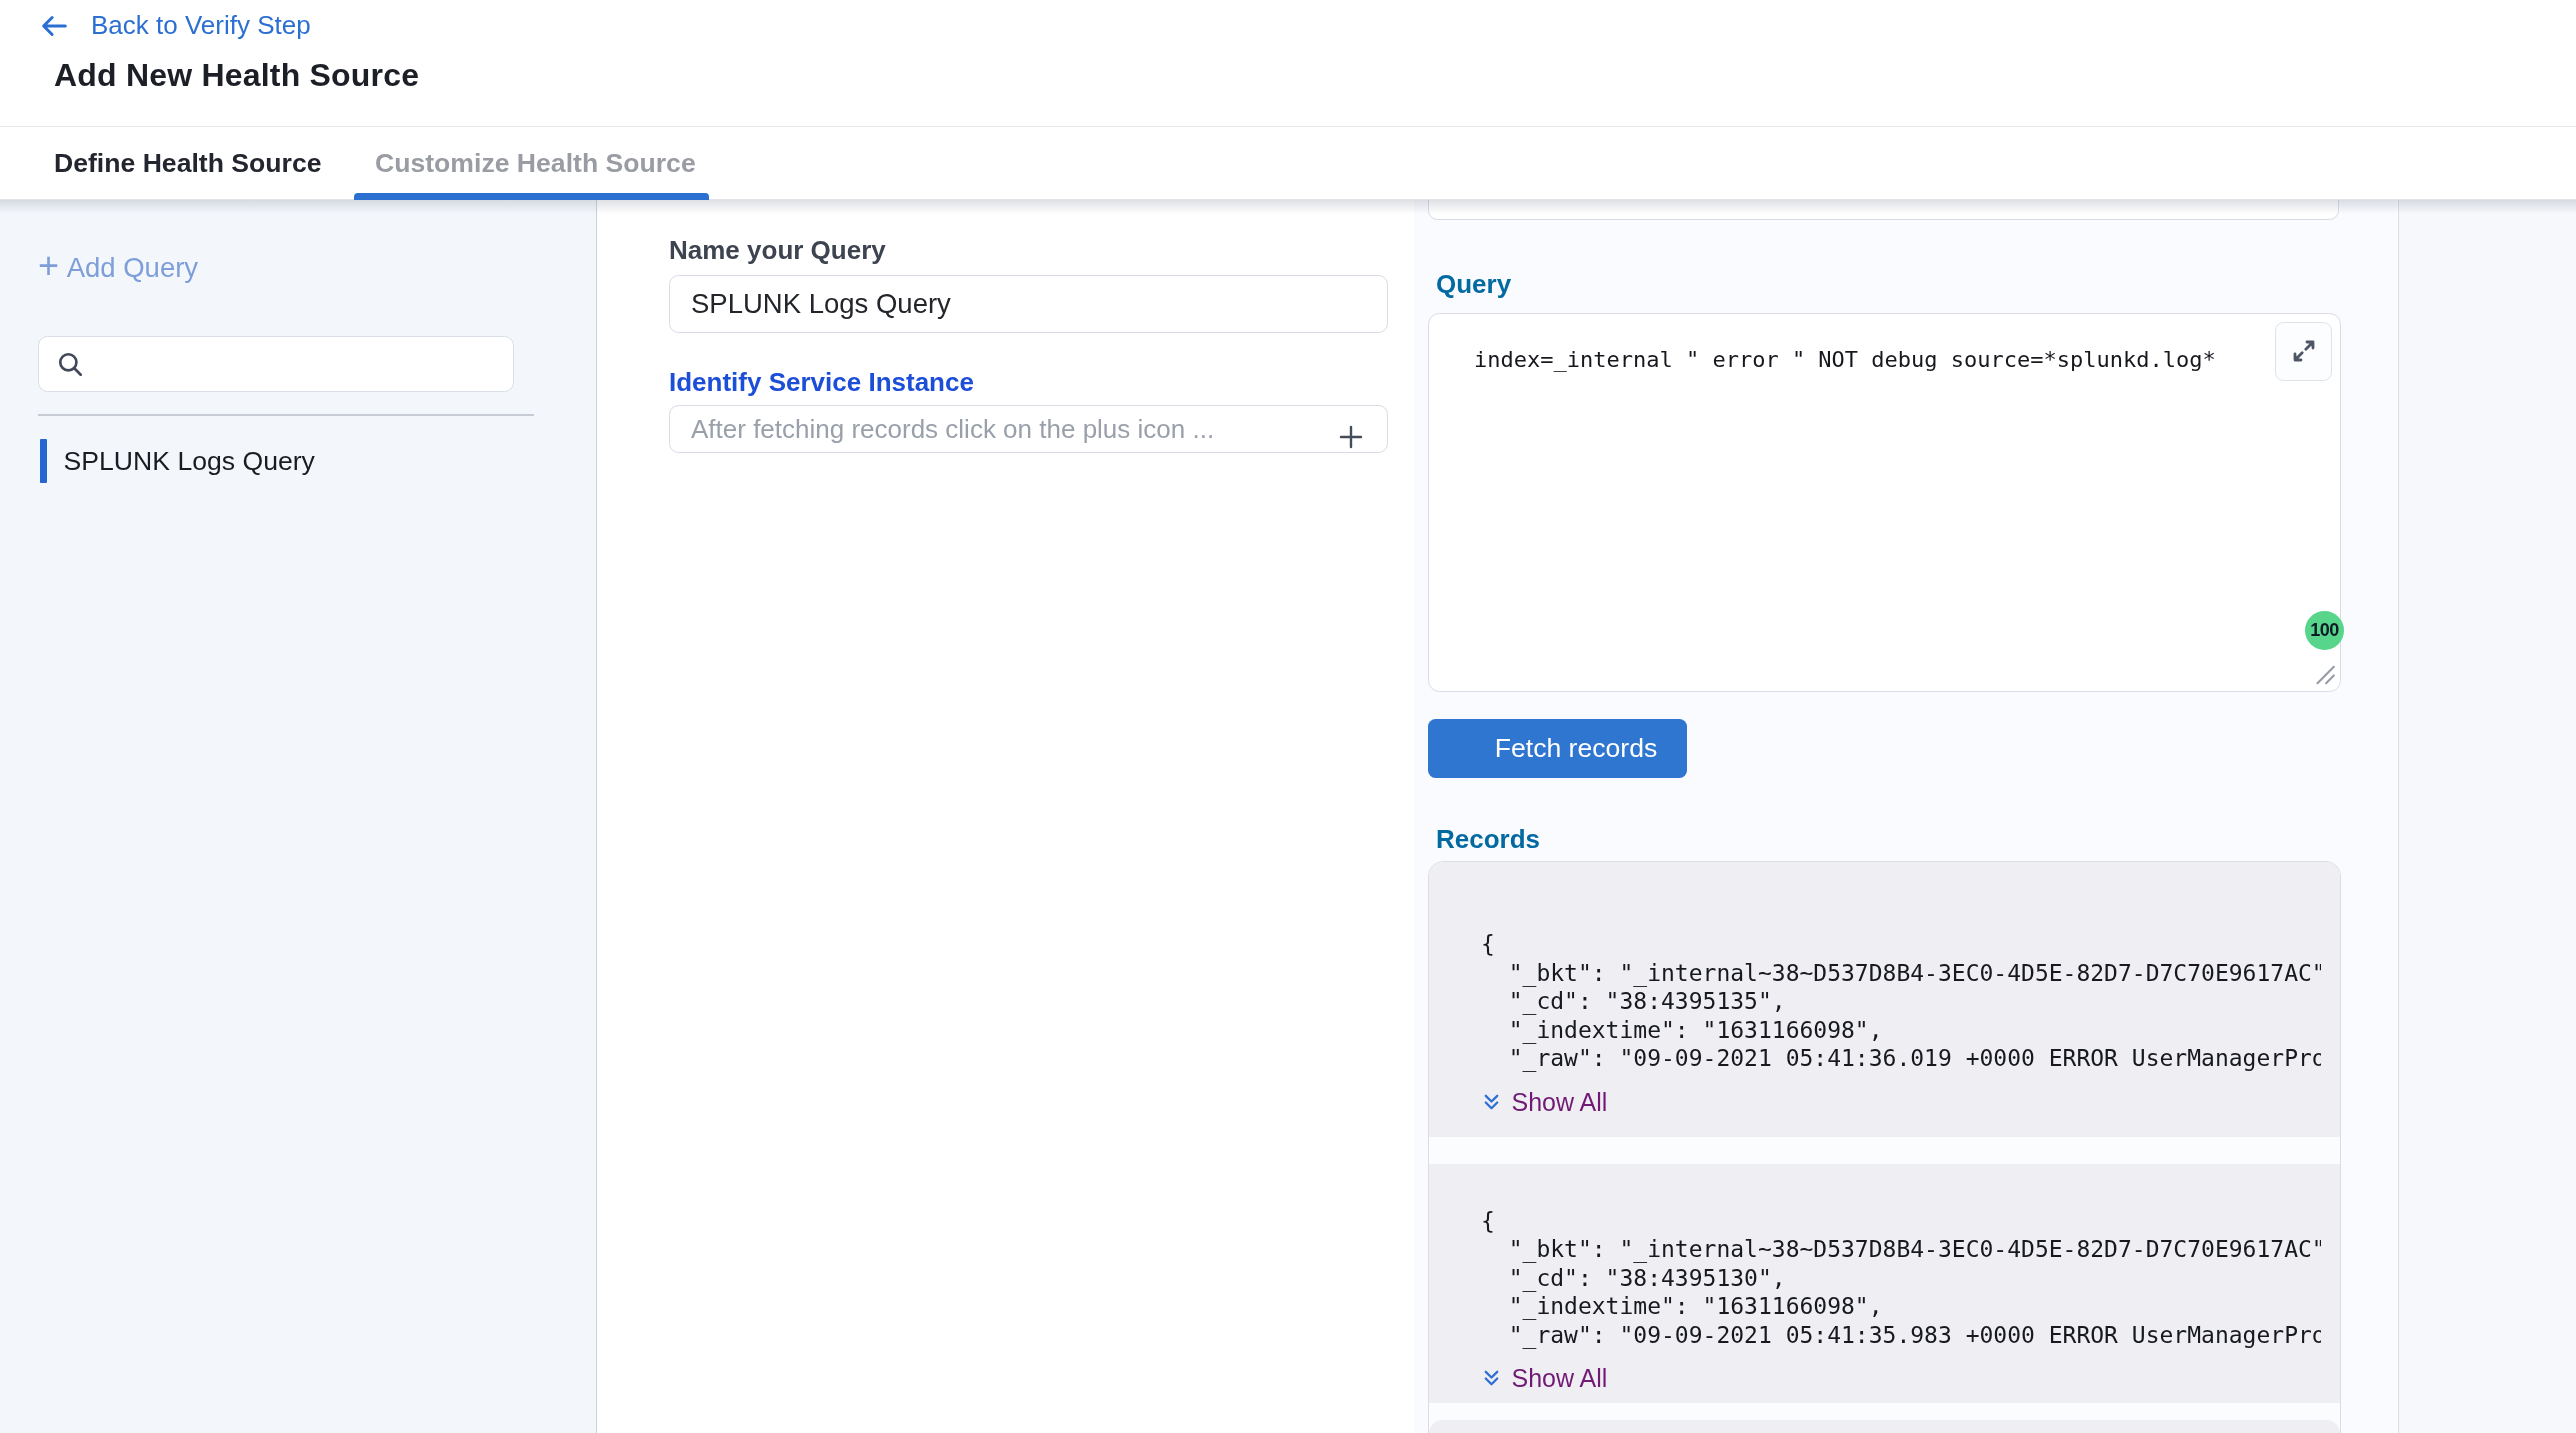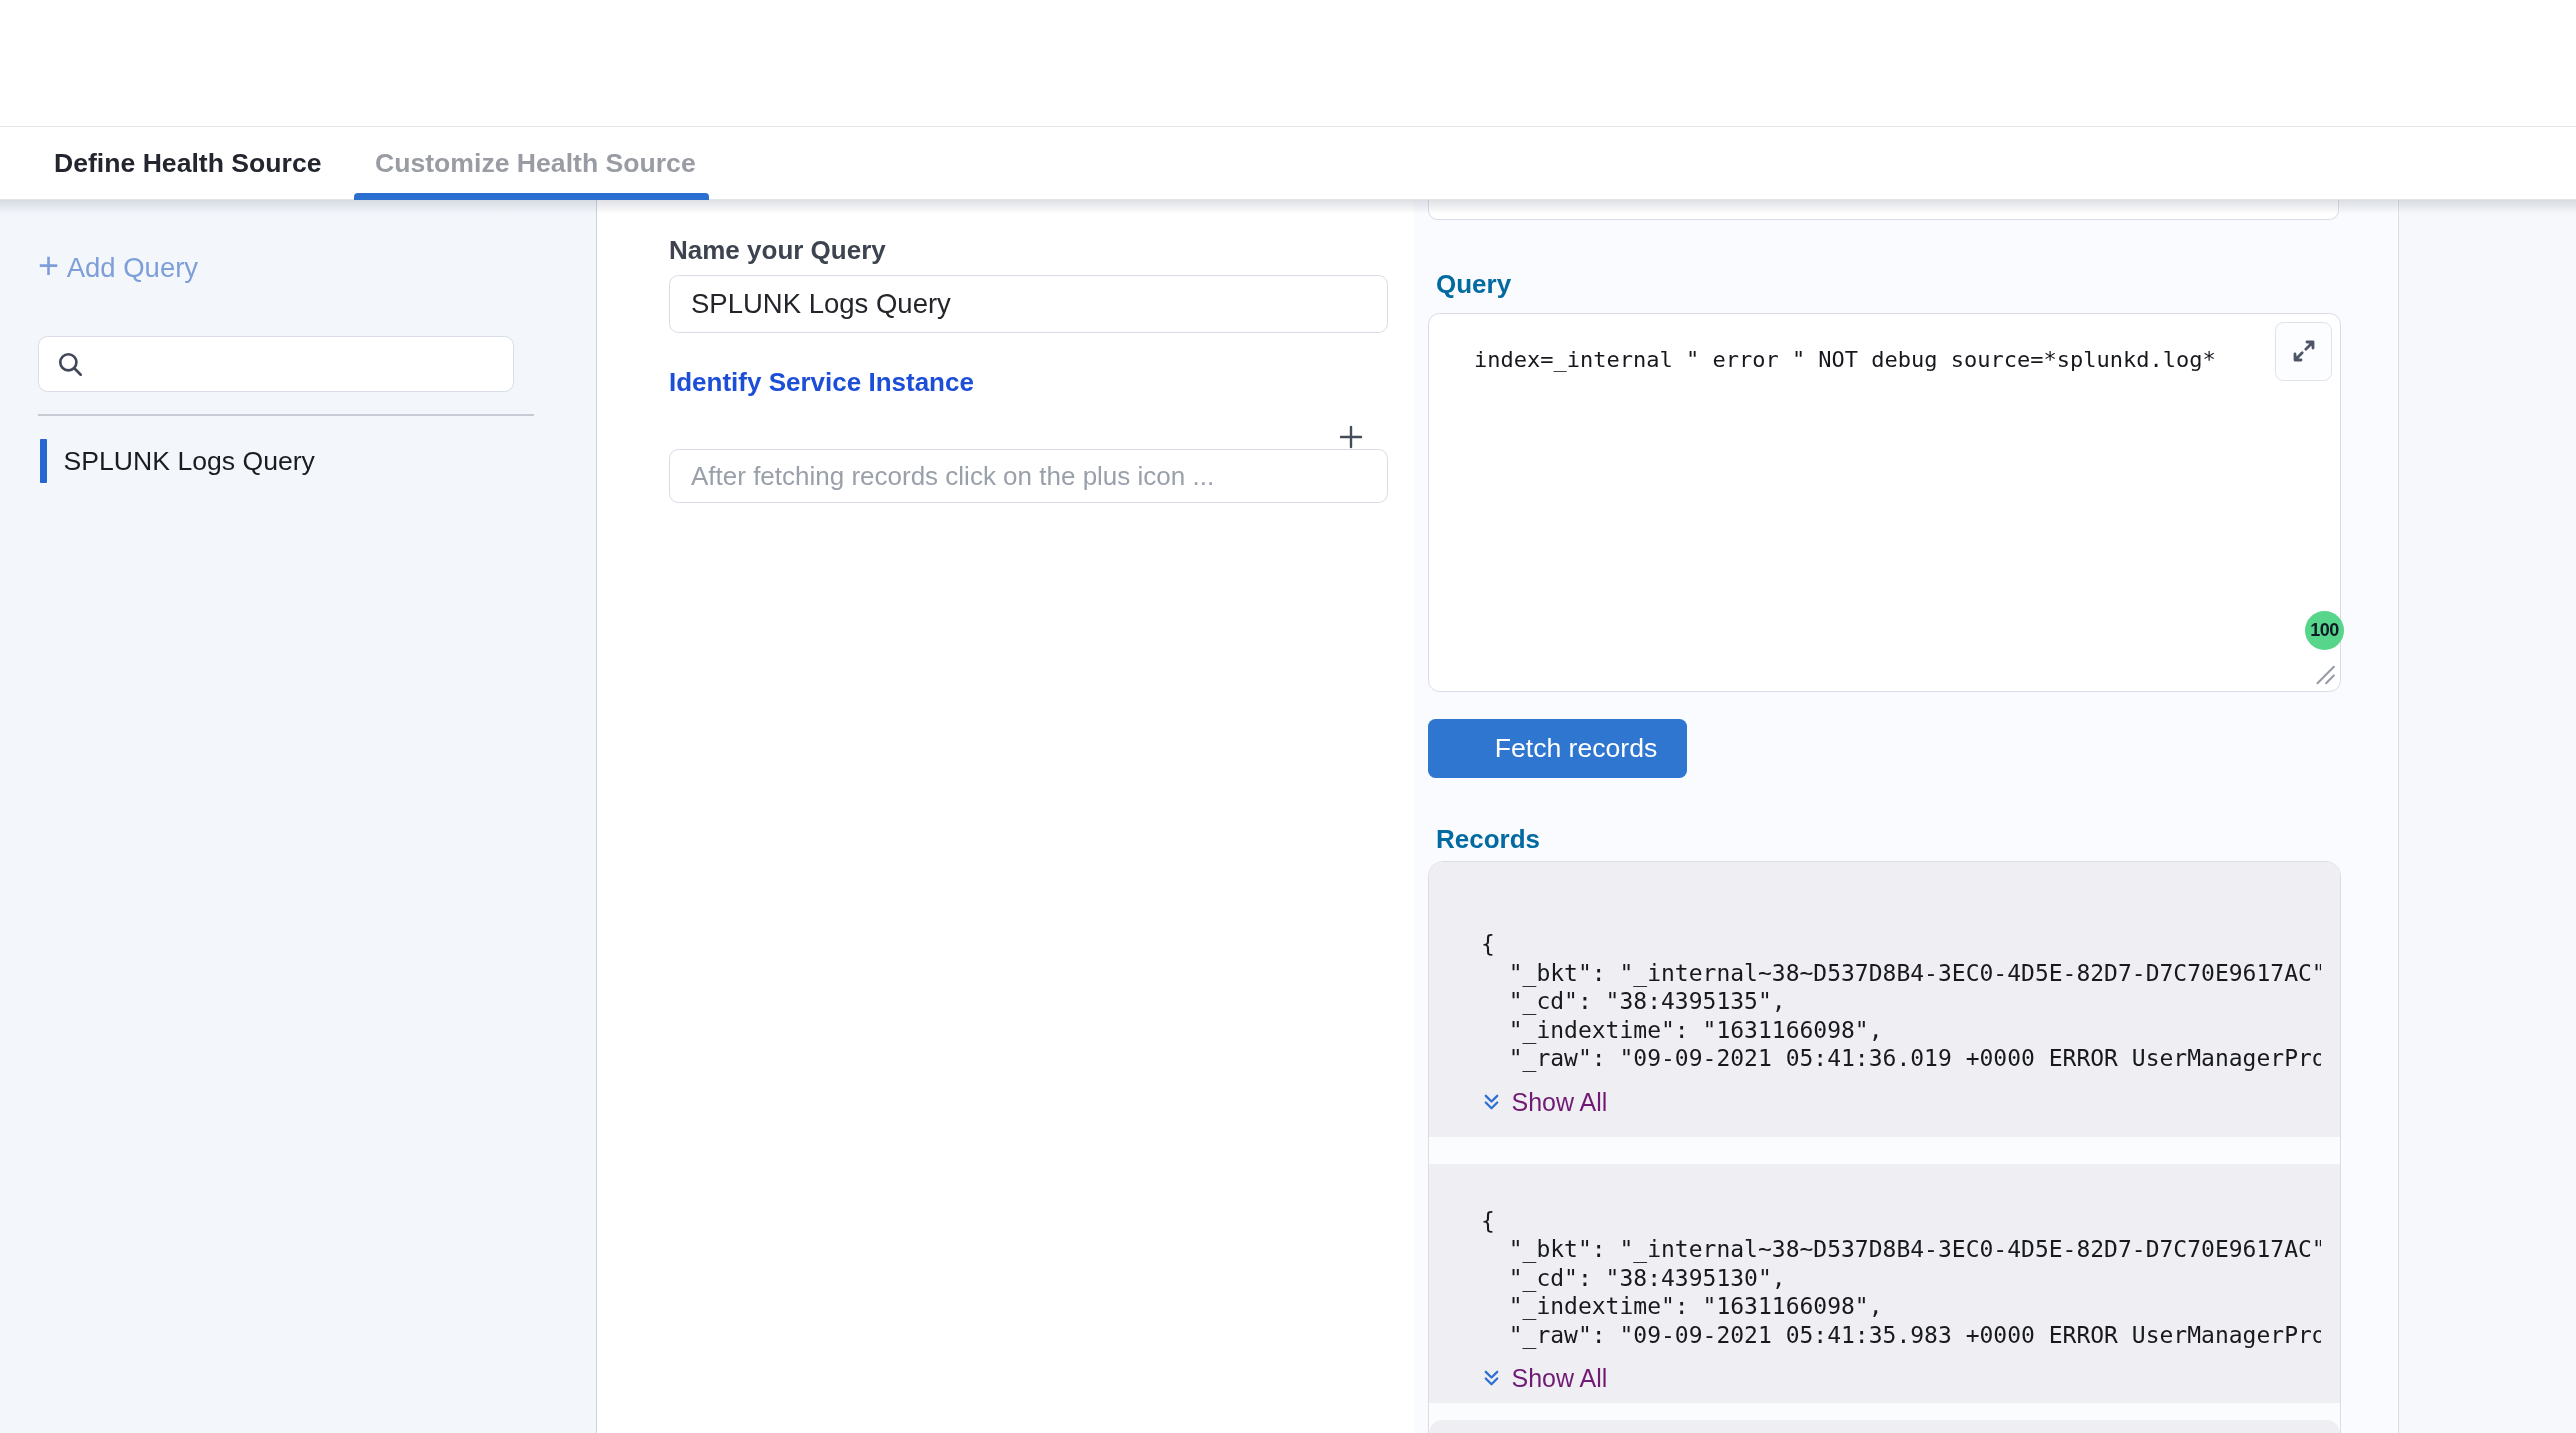--- a/index.html
+++ b/index.html
@@ -68,20 +68,31 @@
 </head>
 <body>
 
 <div id="root">
 
   <div class="right-col-bg"></div>
   <div class="far-right"></div>
 
   <div class="partial-input"></div>
 
+  <div class="header">
+    <div class="back-link">
+      <span style="display:flex;">
+        <svg width="32" height="32" viewBox="0 0 34 34" fill="none">
+          <path d="M29 17 H7 M15 8 L6 17 L15 26" stroke="#2b6fd3" stroke-width="3.2" stroke-linecap="round" stroke-linejoin="round"></path>
+        </svg>
+      </span>
+      <span class="lbl">Back to Verify Step</span>
+    </div>
+    <div class="page-title">Add New Health Source</div>
+  </div>
 
   <div class="tabbar">
     <div class="tab tab-define">Define Health Source</div>
     <div class="tab tab-customize">Customize Health Source</div>
     <div class="tab-underline"></div>
   </div>
   <div class="tab-shadow"></div>
 
   <div class="sidebar"></div>
   <div class="add-query">
@@ -99,21 +110,21 @@
   </div>
   <div class="sidebar-divider"></div>
   <div class="query-item">
     <span class="bar"></span>
     <span class="lbl">SPLUNK Logs Query</span>
   </div>
 
   <div class="fld-label" style="left:669px; top:235px;">Name your Query</div>
   <input class="txt-input" style="top: 275px;" type="text" value="SPLUNK Logs Query">
   <div class="fld-label dim" style="left:669px; top:367px;">Identify Service Instance</div>
-  <input class="txt-input" style="top: 405px; height: 54px; margin-top: 44px;" type="text" placeholder="After fetching records click on the plus icon ...">
+  <input class="txt-input" style="top: 405px; height: 48px;" type="text" placeholder="After fetching records click on the plus icon ...">
   <div class="plus-btn">
     <svg width="30" height="30" viewBox="0 0 30 30" fill="none">
       <path d="M15 5 V25 M5 15 H25" stroke="#454c59" stroke-width="2.4" stroke-linecap="round"></path>
     </svg>
   </div>
 
   <div class="sec-label" style="left:1436px; top:269px;">Query</div>
   <div class="query-box">
     <div class="query-text">index=_internal " error " NOT debug source=*splunkd.log*</div>
     <div class="expand-btn">

